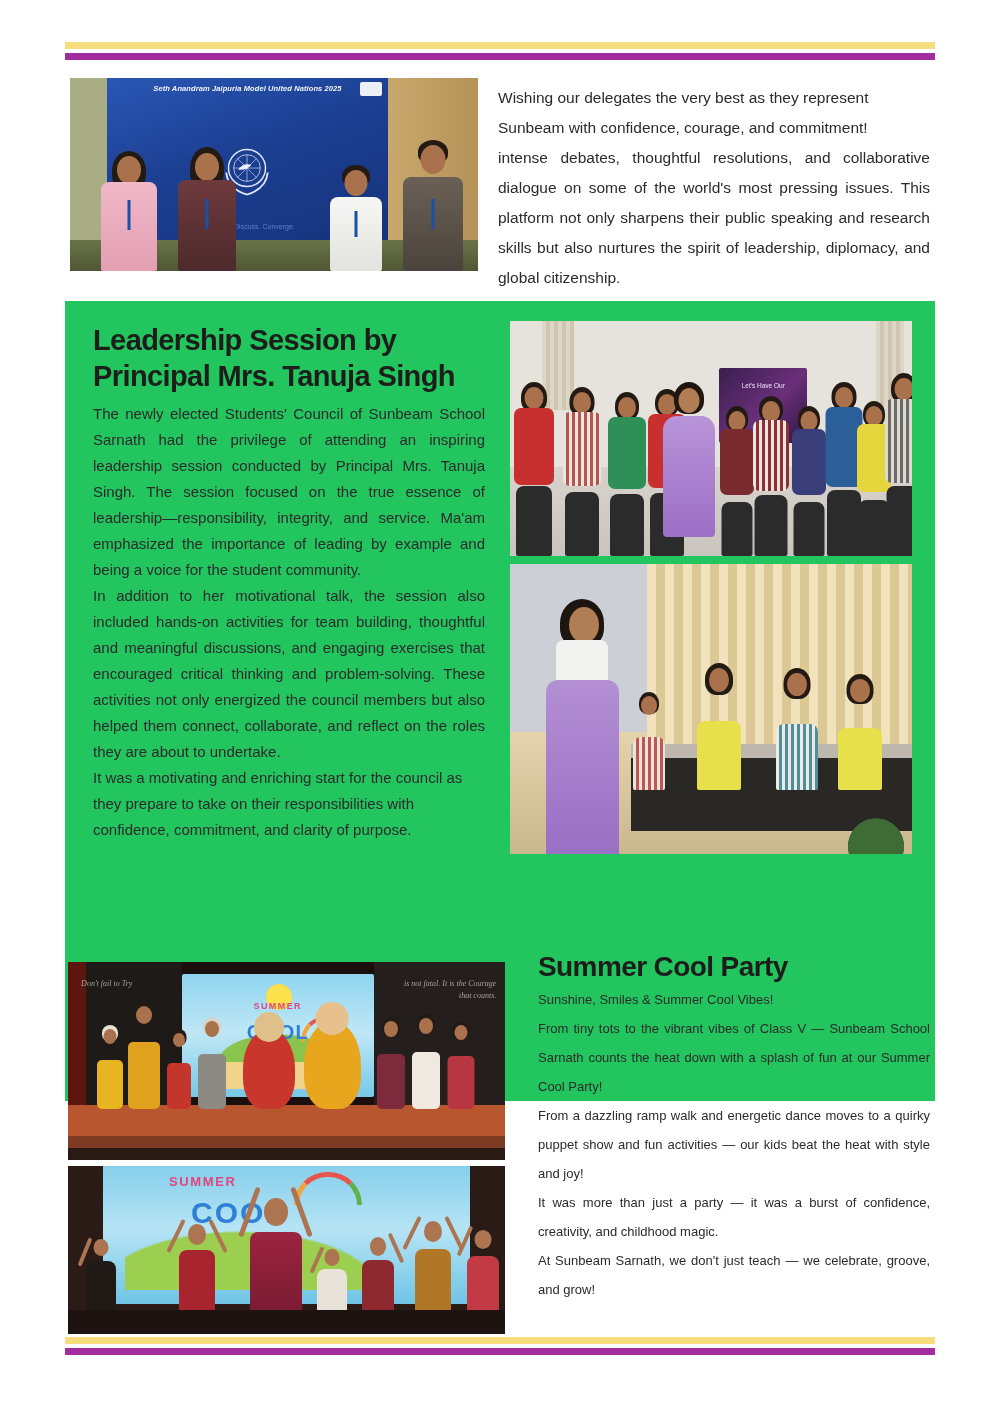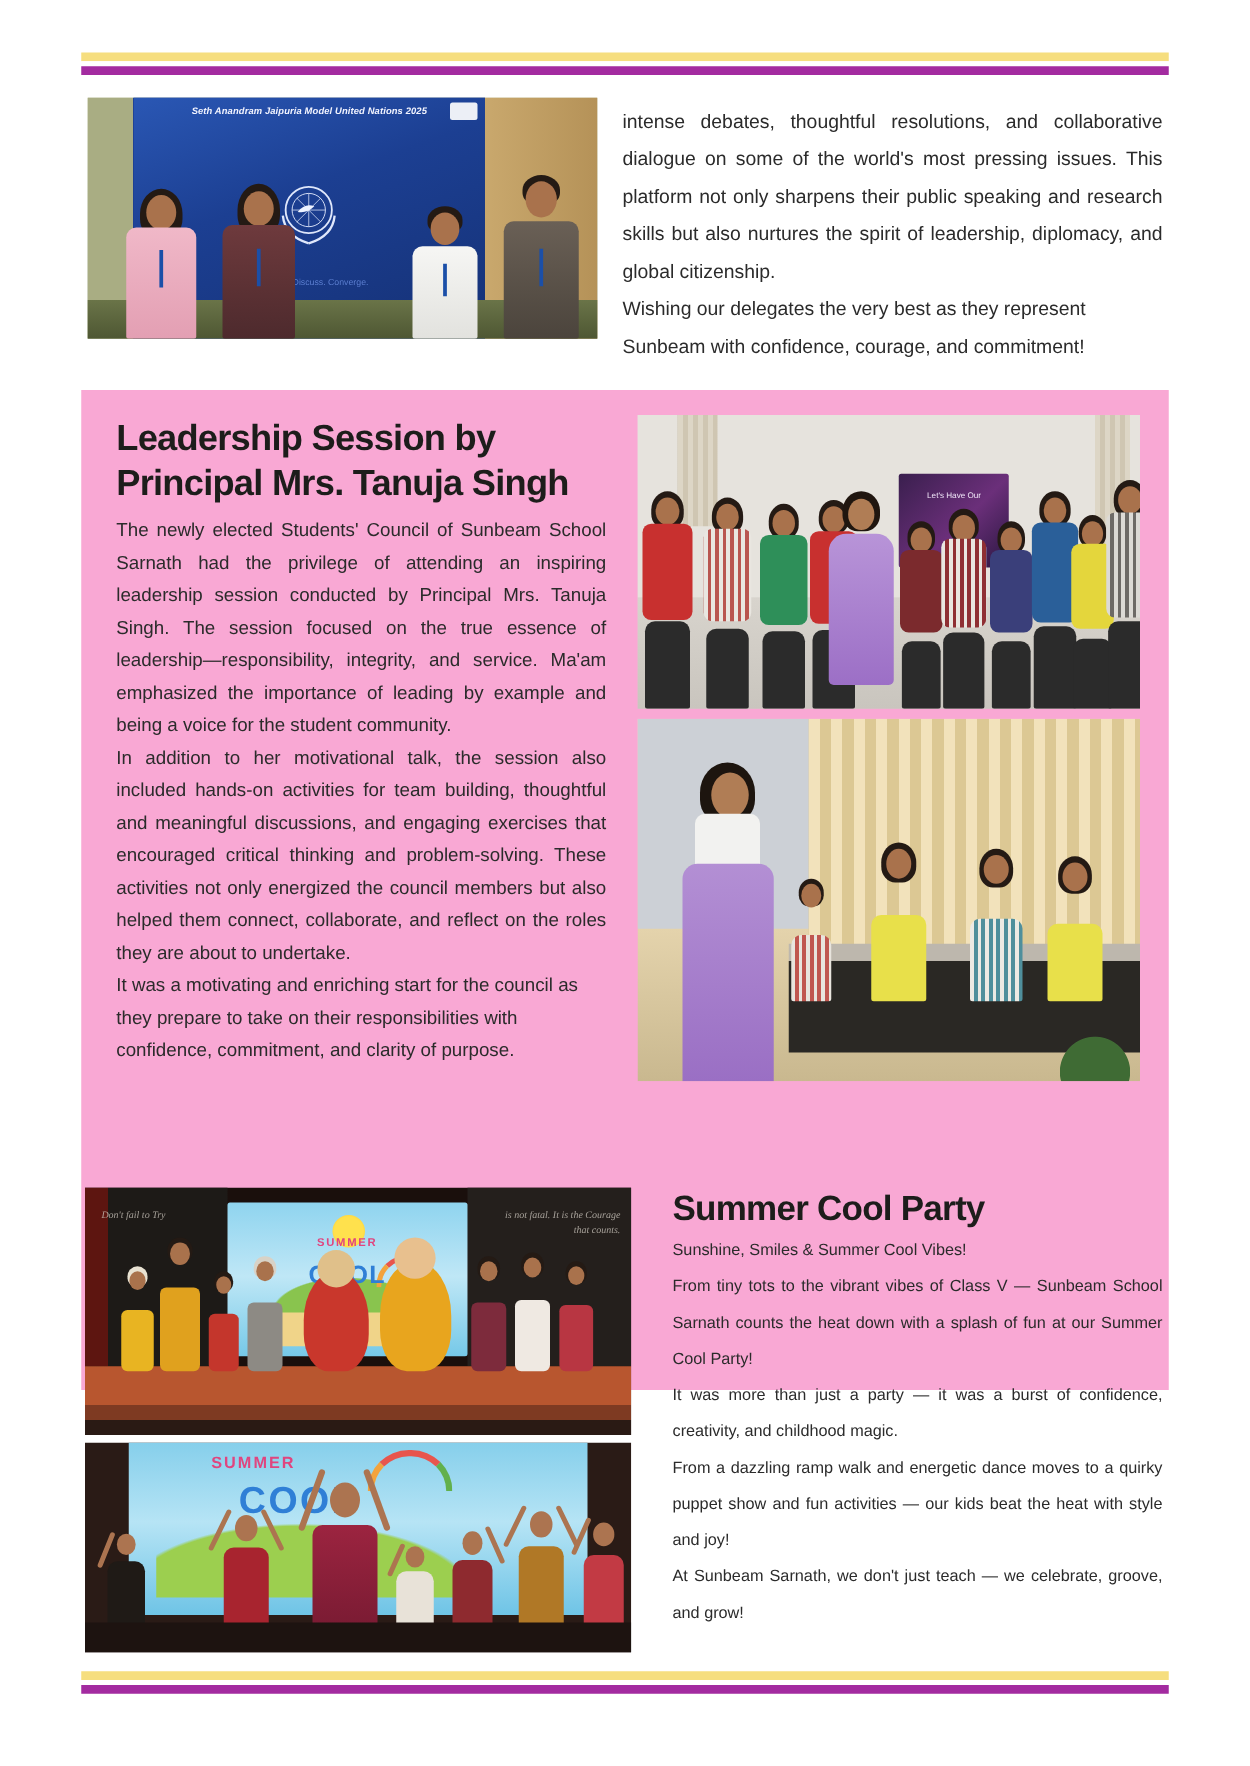--- a/index.html
+++ b/index.html
@@ -68,24 +68,24 @@
     position: absolute;
     left: 498px;
     top: 5px;
     width: 432px;
   }
 
   
   .panel-leadership {
     position: absolute;
     left: 65px;
-    top: 312px;
+    top: 301px;
     width: 870px;
     height: 800px;
-    background: #f9a8d4;
+    background: #22c55e;
   }
   .lead-text-col {
     position: absolute;
     left: 28px;
     top: 22px;
     width: 392px;
   }
   .lead-photos {
     position: absolute;
     left: 445px;
@@ -110,21 +110,21 @@
   .summer-block {
     position: absolute;
     left: 0;
     top: 950px;
     width: 1000px;
     height: 380px;
   }
   .summer-photos {
     position: absolute;
     left: 68px;
-    top: 0;
+    top: 12px;
     width: 425px;
   }
   .summer-photo-1 {
     width: 437px;
     height: 198px;
     overflow: hidden;
     position: relative;
   }
   .summer-photo-2 {
     margin-top: 6px;
@@ -317,22 +317,22 @@
         <div class="person" style="left:80%;width:18%;height:68%;">
           <div class="hair" style="width:30px;height:24px;top:0;"></div>
           <div class="head" style="width:25px;height:29px;top:5px;"></div>
           <div class="body" style="width:60px;height:72%;bottom:0;background:linear-gradient(180deg,#6a6056,#4b443c);"></div>
           <div class="lanyard" style="height:30px;bottom:32%;"></div>
         </div>
       </div>
     </div>
 
     <div class="intro-col">
+      <p class="body-par last-left">Wishing our delegates the very best as they represent Sunbeam with confidence, courage, and commitment!</p>
       <p class="body-par">intense debates, thoughtful resolutions, and collaborative dialogue on some of the world's most pressing issues. This platform not only sharpens their public speaking and research skills but also nurtures the spirit of leadership, diplomacy, and global citizenship.</p>
-      <p class="body-par last-left">Wishing our delegates the very best as they represent Sunbeam with confidence, courage, and commitment!</p>
     </div>
   </div>
 
   <div class="panel-leadership">
 
     <div class="lead-text-col">
       <h2 class="heading">Leadership Session by Principal Mrs. Tanuja Singh</h2>
       <p class="body-par">The newly elected Students' Council of Sunbeam School Sarnath had the privilege of attending an inspiring leadership session conducted by Principal Mrs. Tanuja Singh. The session focused on the true essence of leadership—responsibility, integrity, and service. Ma'am emphasized the importance of leading by example and being a voice for the student community.</p>
       <p class="body-par">In addition to her motivational talk, the session also included hands-on activities for team building, thoughtful and meaningful discussions, and engaging exercises that encouraged critical thinking and problem-solving. These activities not only energized the council members but also helped them connect, collaborate, and reflect on the roles they are about to undertake.</p>
       <p class="body-par last-left">It was a motivating and enriching start for the council as they prepare to take on their responsibilities with confidence, commitment, and clarity of purpose.</p>
@@ -571,22 +571,22 @@
           <div class="sp2-stage"></div>
         </div>
       </div>
 
     </div>
 
     <div class="summer-text-col">
       <h2 class="heading summer">Summer Cool Party</h2>
       <p class="body-par last-left">Sunshine, Smiles &amp; Summer Cool Vibes!</p>
       <p class="body-par">From tiny tots to the vibrant vibes of Class V — Sunbeam School Sarnath counts the heat down with a splash of fun at our Summer Cool Party!</p>
+      <p class="body-par">From a dazzling ramp walk and energetic dance moves to a quirky puppet show and fun activities — our kids beat the heat with style and joy!</p>
       <p class="body-par">It was more than just a party — it was a burst of confidence, creativity, and childhood magic.</p>
-      <p class="body-par">From a dazzling ramp walk and energetic dance moves to a quirky puppet show and fun activities — our kids beat the heat with style and joy!</p>
       <p class="body-par">At Sunbeam Sarnath, we don't just teach — we celebrate, groove, and grow!</p>
     </div>
   </div>
 
   <div class="rule-group bottom">
     <div class="rule-yellow"></div>
     <div class="rule-gap"></div>
     <div class="rule-purple"></div>
   </div>
 

